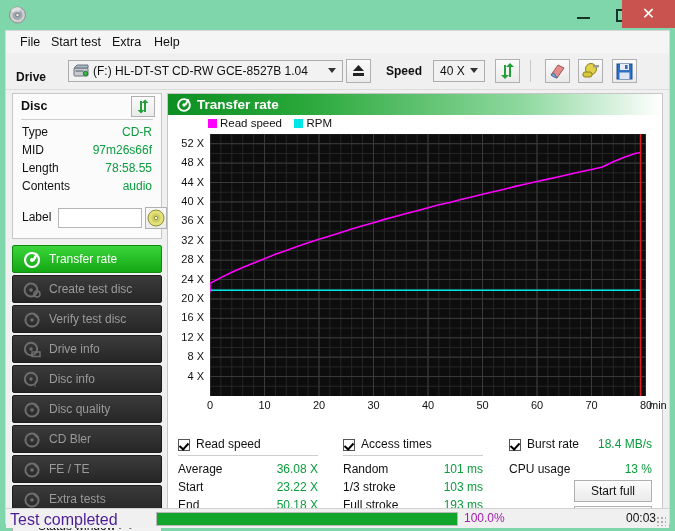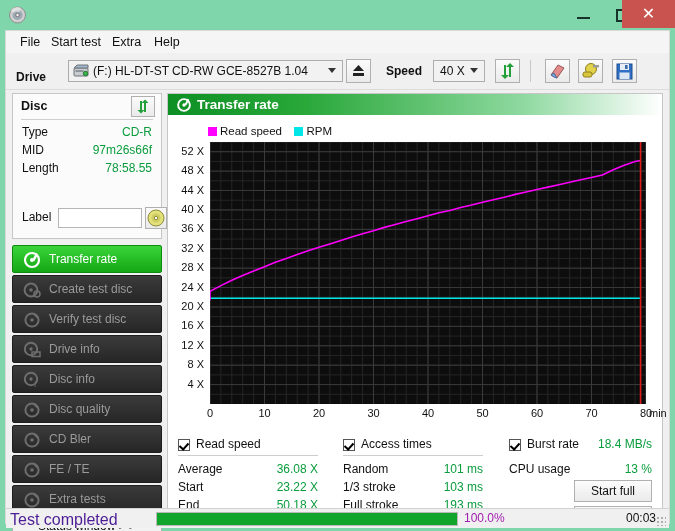--- a/index.html
+++ b/index.html
@@ -55,21 +55,21 @@
   .navitem .nicon{position:absolute;left:10px;top:5px;width:18px;height:18px;}
   .statusbtn{position:absolute;left:6px;top:485px;width:150px;height:21px;background:linear-gradient(#fcfcfc,#ececec);border:1px solid #b0b0b0;box-sizing:border-box;text-align:center;font-size:12px;line-height:19px;color:#111;}
 
   
   .main{position:absolute;left:161px;top:62px;width:496px;height:416px;background:#ffffff;border:1px solid #c6c6c6;box-sizing:border-box;}
   .mainhead{position:absolute;left:0;top:0;width:494px;height:21px;background:linear-gradient(90deg,#0d8f23 0%,#2aa83a 28%,#8fd9a0 72%,#ffffff 100%);}
   .mainhead .mt{position:absolute;left:29px;top:3px;font-size:13.5px;font-weight:bold;color:#fff;}
   .mainhead .mi{position:absolute;left:8px;top:3px;width:16px;height:16px;}
 
   
-  .chartwrap{position:absolute;left:0;top:21px;width:494px;height:320px;background:#fff;margin-top:8px;}
+  .chartwrap{position:absolute;left:0;top:21px;width:494px;height:320px;background:#fff;}
   .legend{position:absolute;left:40px;top:2px;height:14px;font-size:11.5px;color:#111;}
   .lgswatch{display:inline-block;width:9px;height:9px;vertical-align:-1px;margin-right:3px;}
   .plot{position:absolute;left:42px;top:19px;width:436px;height:262px;background:#0d0d0d;overflow:hidden;}
   .ytick{position:absolute;right:2px;font-size:11px;color:#111;text-align:center;white-space:nowrap;}
   .xtick{position:absolute;font-size:11px;color:#111;text-align:center;}
   .xunit{position:absolute;font-size:11px;color:#111;}
 
   
   .results{position:absolute;left:0;top:341px;width:494px;height:73px;background:#fff;}
   .chk{position:absolute;width:12px;height:12px;background:#fff;border:1px solid #555;box-sizing:border-box;}
@@ -204,20 +204,24 @@
         <span class="k">Type</span>
         <span class="v">CD-R</span>
       </div>
       <div class="drow" style="top:49px">
         <span class="k">MID</span>
         <span class="v">97m26s66f</span>
       </div>
       <div class="drow" style="top:67px">
         <span class="k">Length</span>
         <span class="v">78:58.55</span>
+      </div>
+      <div class="drow" style="top:85px">
+        <span class="k">Contents</span>
+        <span class="v">audio</span>
       </div>
 
       <div class="drow" style="top:116px">
         <span class="k">Label</span>
       </div>
       <input class="label-input" type="text" value="" placeholder="" style="">
       <div class="btn-sq" style="left:132px;top:113px;width:22px;height:22px">
         <svg width="20" height="20" viewBox="0 0 20 20">
           <circle cx="10" cy="10" r="8" fill="#e3e17a" stroke="#8f8c3a"></circle>
           <circle cx="10" cy="10" r="4.6" fill="#cfcd63"></circle>

